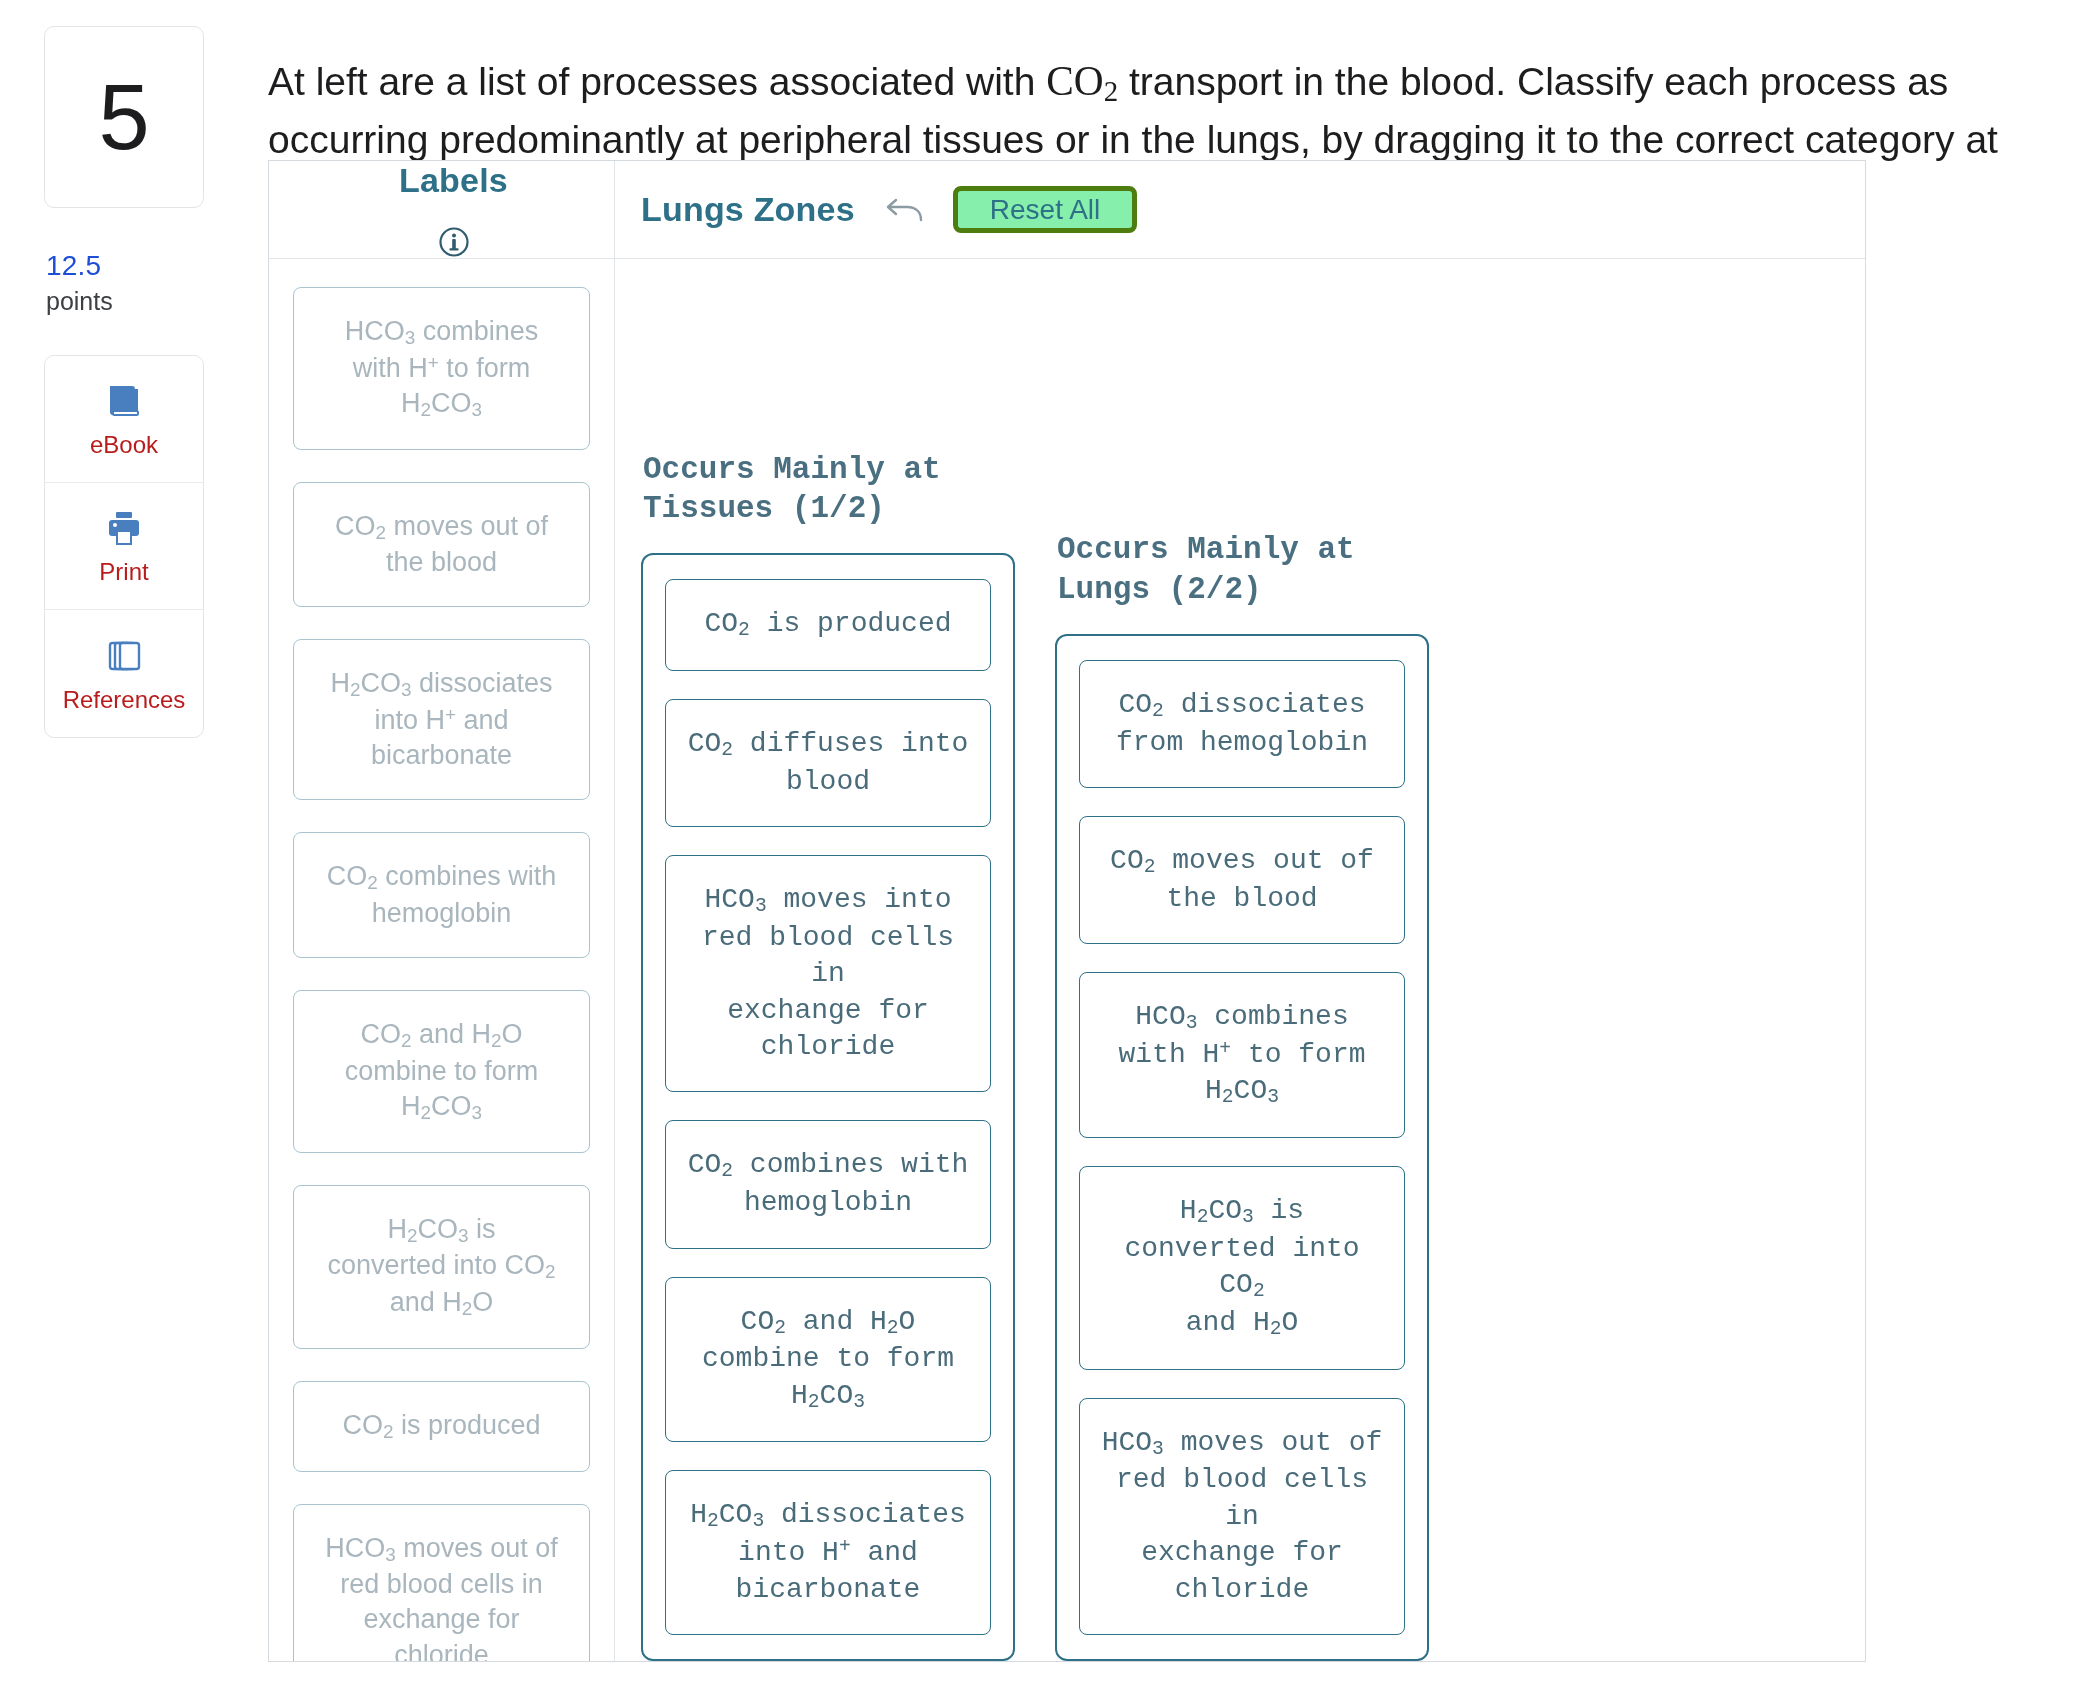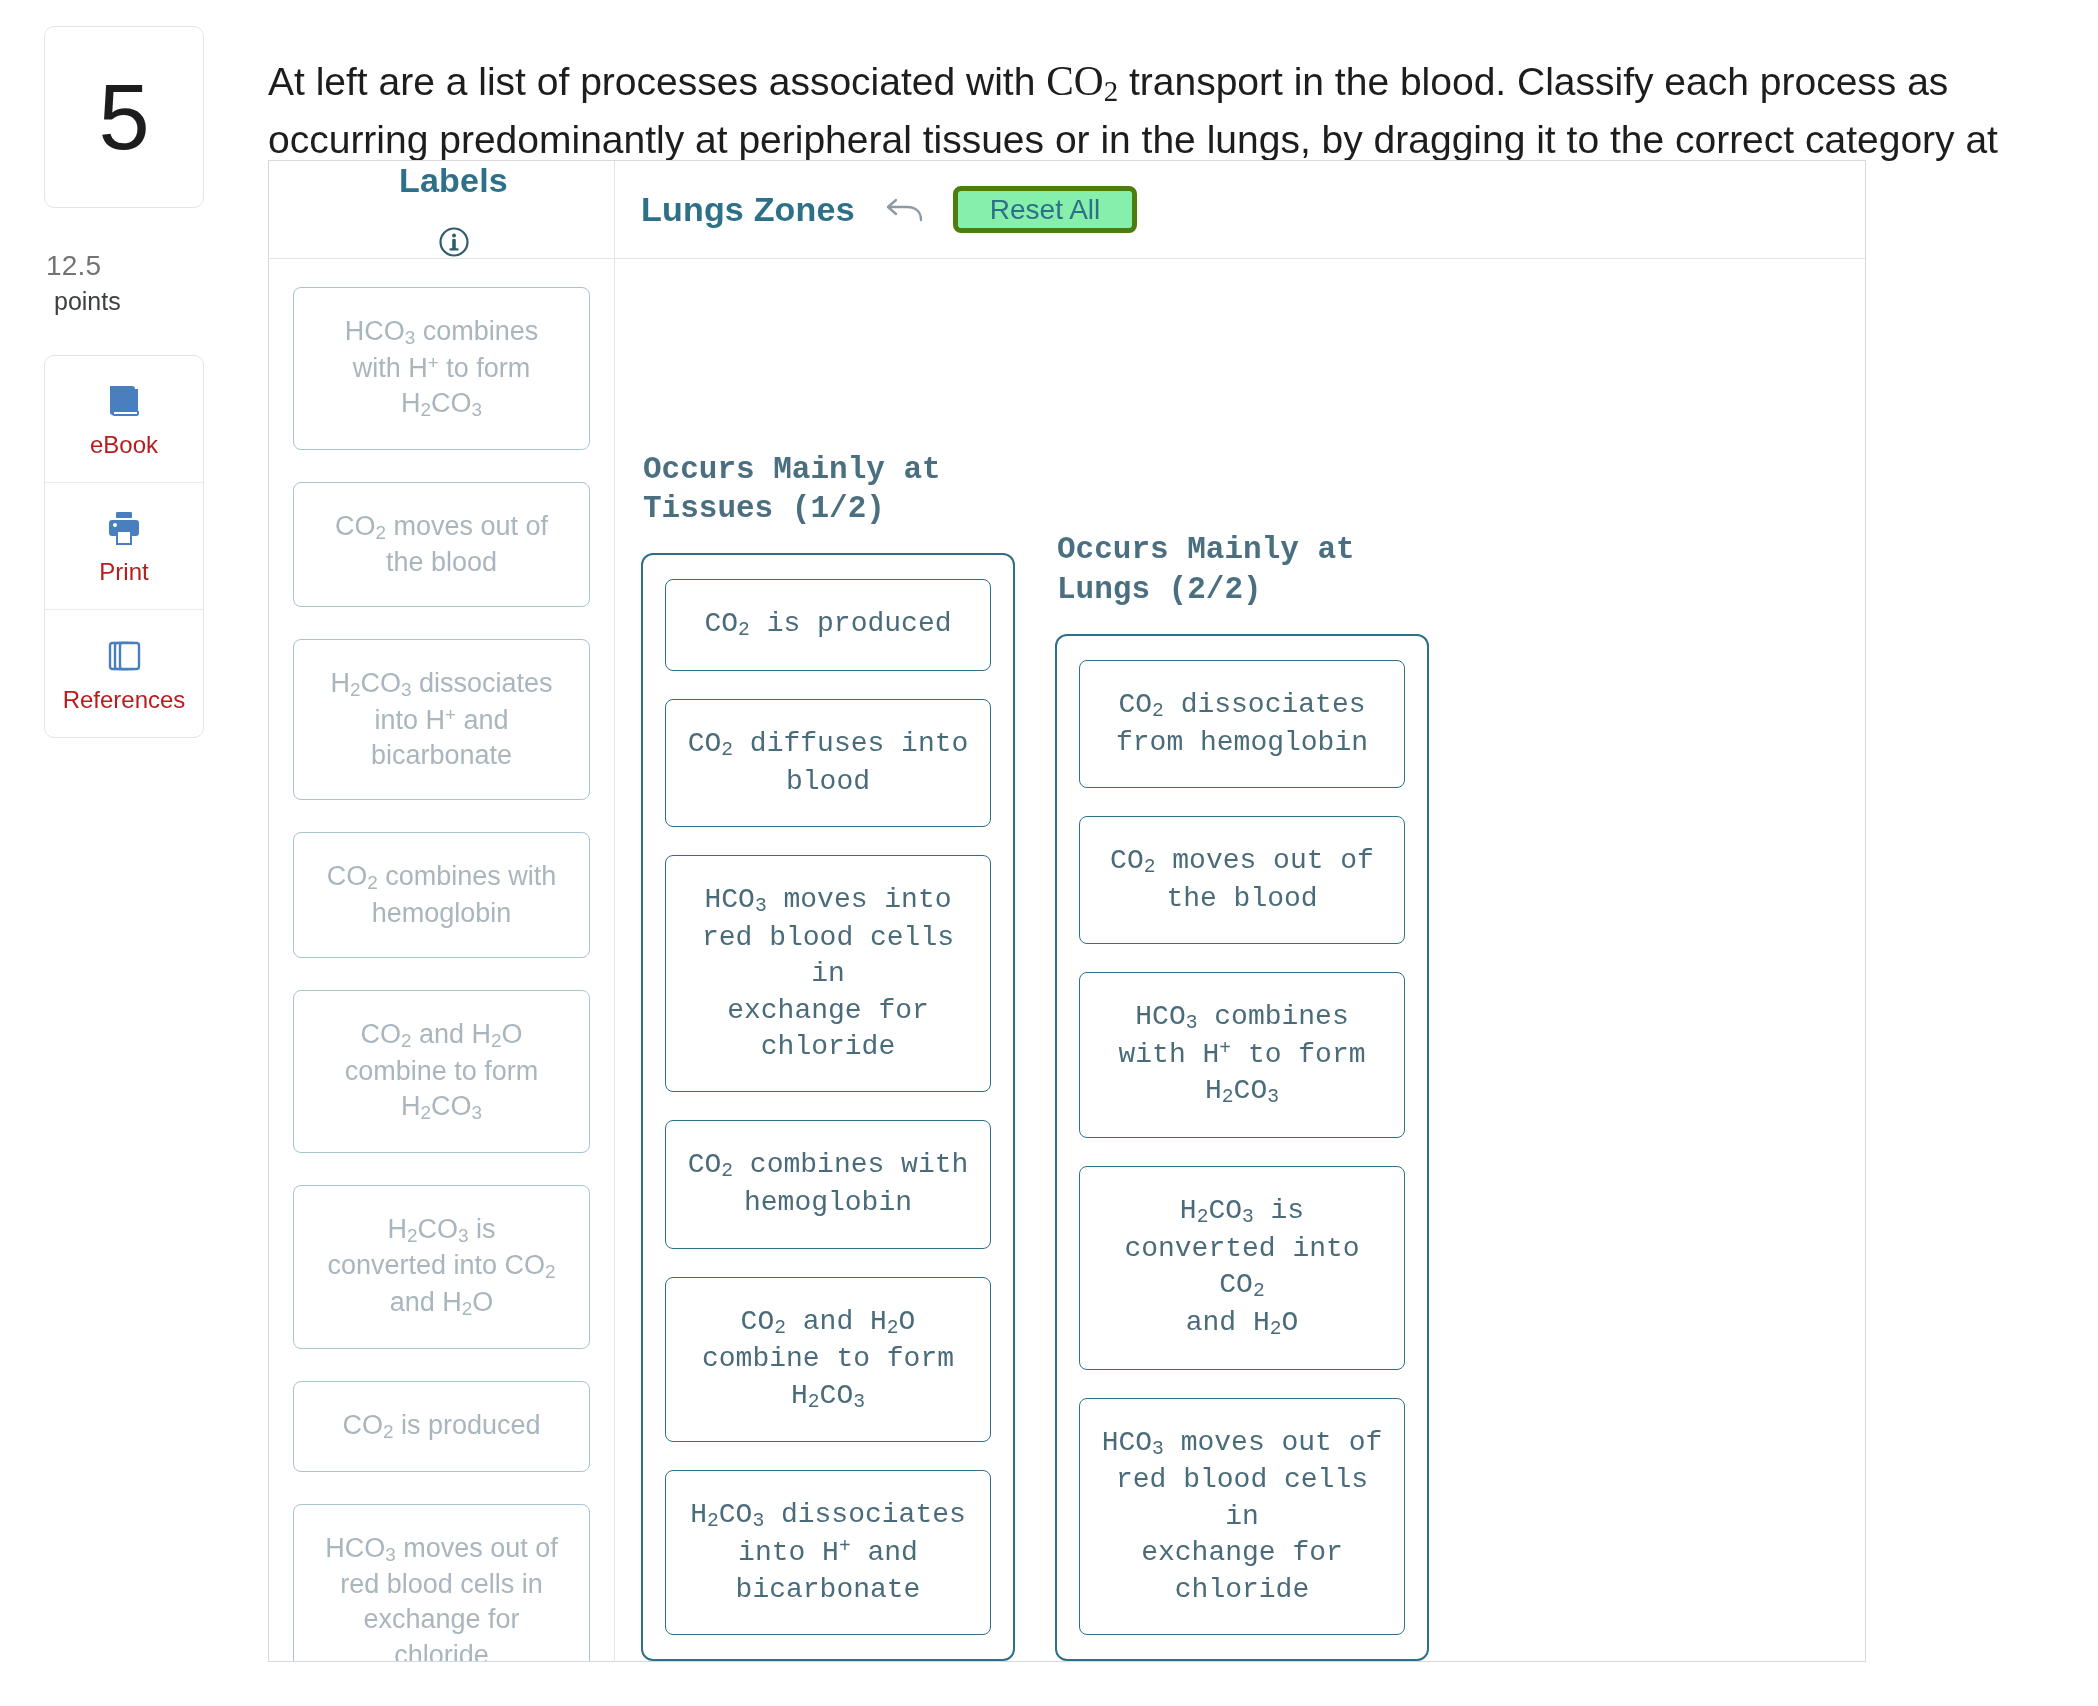--- a/index.html
+++ b/index.html
@@ -26,30 +26,29 @@
   .qnum-box .num {
     font-size: 92px;
     font-weight: 400;
     color: #1d1d1f;
     line-height: 1;
   }
 
   .points-wrap { margin-top: 40px; padding-left: 2px; }
   .points-val {
     font-size: 28px;
-    color: #737373;
+    color: #1d4ed8;
     line-height: 1.25;
     letter-spacing: .2px;
   }
   .points-lbl {
     font-size: 25px;
     color: #3d4043;
     line-height: 1.25;
     margin-top: 3px;
-    margin-left: 8px;
   }
 
   .tools {
     margin-top: 38px;
     width: 160px;
     border: 1px solid #e2e4e7;
     border-radius: 10px;
     background: #fff;
     overflow: hidden;
   }

